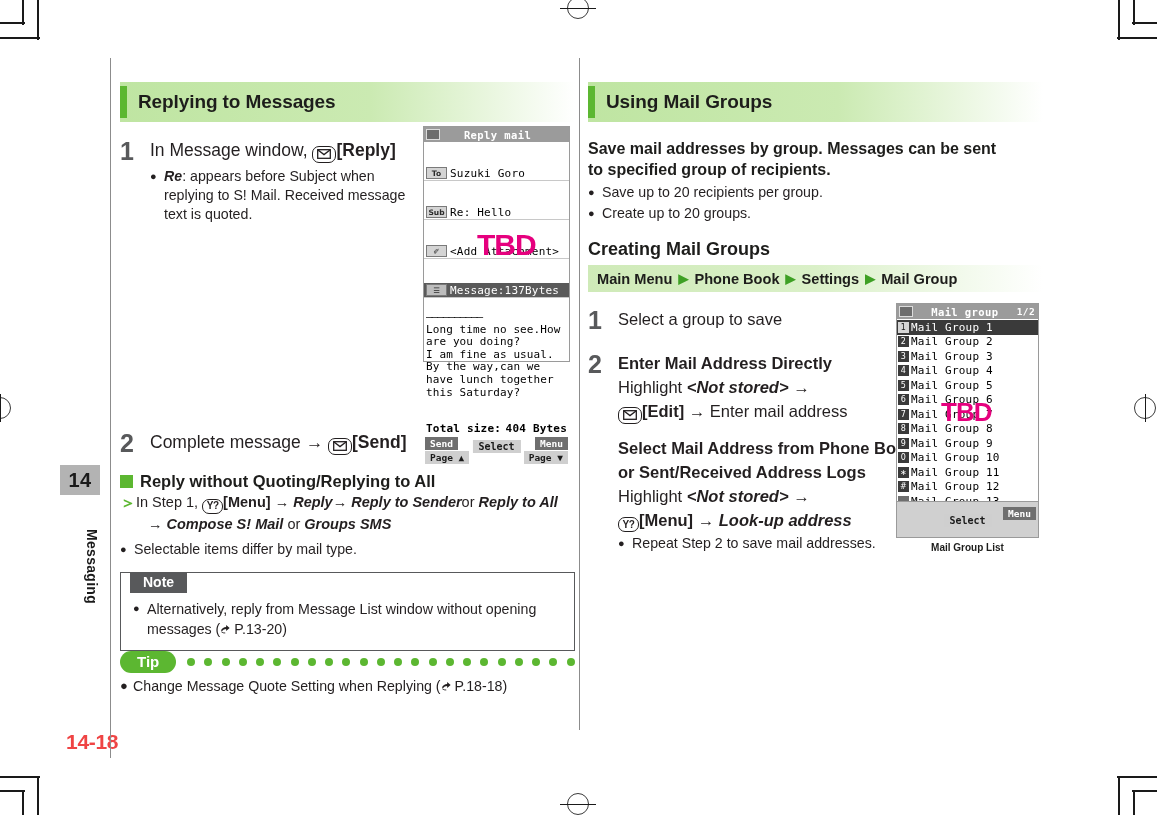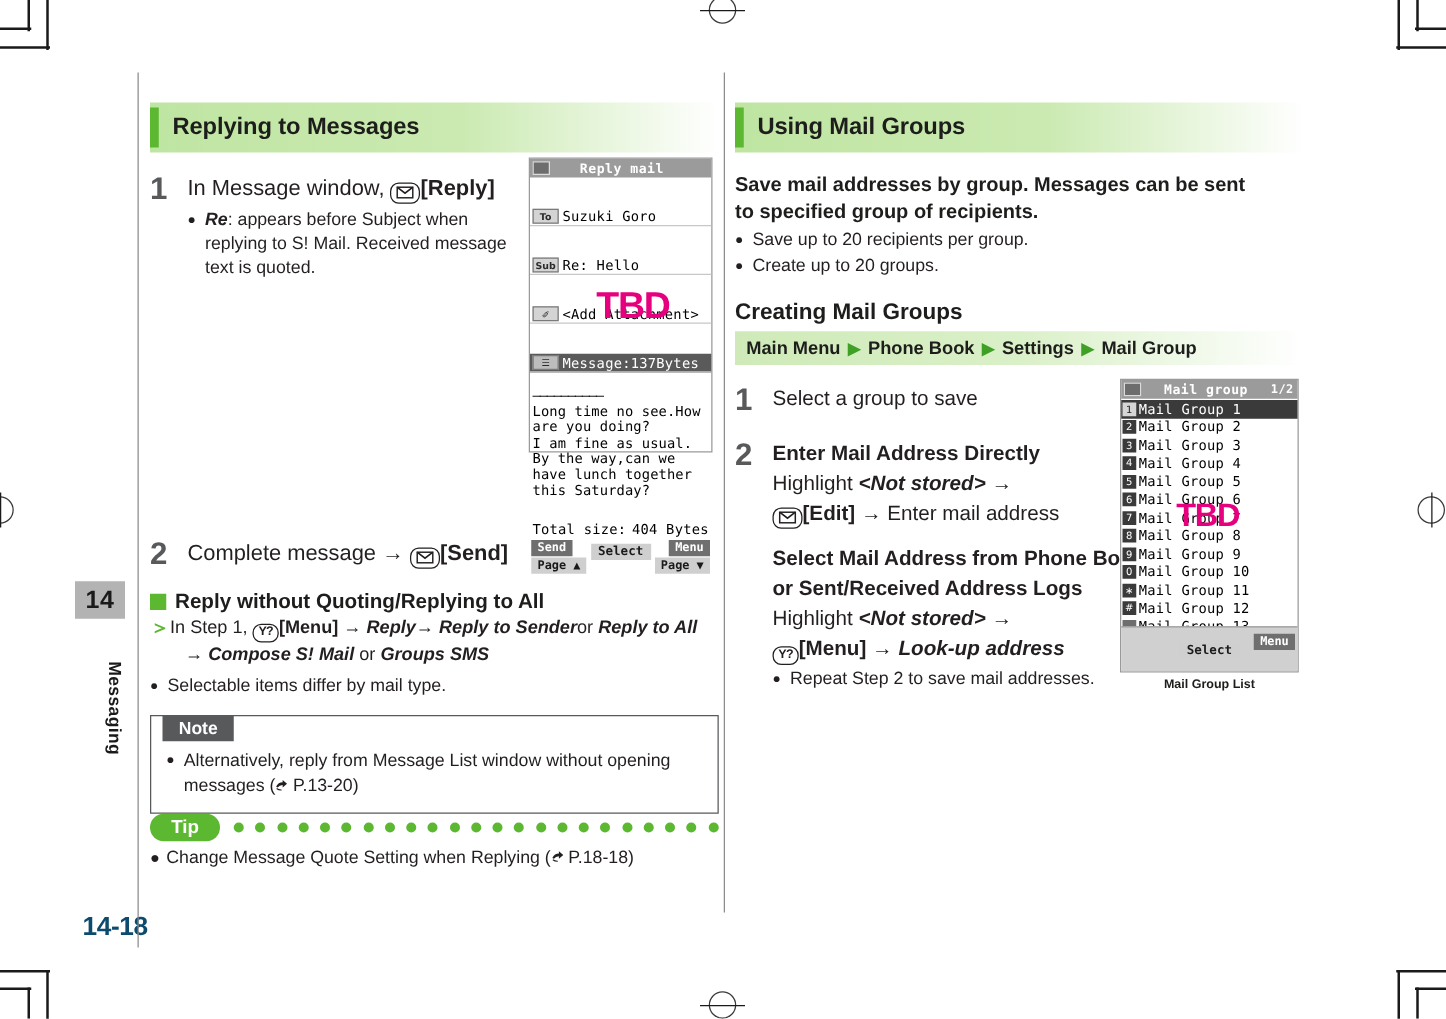--- a/index.html
+++ b/index.html
@@ -37,21 +37,21 @@
     position: absolute; left: 60px; top: 500px;
     width: 40px; height: 130px;
     display: flex; align-items: flex-start; justify-content: center;
     font-size: 14px; font-weight: bold; color: #1a1a1a;
     writing-mode: vertical-rl;
     letter-spacing: .3px;
     padding-top: 3px;
   }
   #page-number {
     position: absolute; left: 66px; top: 730px;
-    font-size: 21px; font-weight: bold; color: #0c4a6e;
+    font-size: 21px; font-weight: bold; color: #ef4444;
     letter-spacing: -.3px;
   }
   #left-rule {
     position: absolute; left: 110px; top: 58px; width: 1px; height: 700px;
     background: #8c8c8c;
   }
   #center-rule {
     position: absolute; left: 579px; top: 58px; width: 1px; height: 672px;
     background: #8c8c8c;
   }
@@ -481,21 +481,21 @@
     <div class="ph-body" style="height:118px;padding-top:13px;">
       <div style="letter-spacing:-1px;">——————————</div>
       <div>Long time no see.How</div>
       <div>are you doing?</div>
       <div>I am fine as usual.</div>
       <div>By the way,can we</div>
       <div>have lunch together</div>
       <div>this Saturday?</div>
     </div>
 
-    <div class="ph-total" style="margin-top:1px;">
+    <div class="ph-total" style="margin-top:6px;font-weight:bold;">
       <span>Total size:</span>
       <span>404 Bytes</span>
     </div>
 
     <div class="softrow" style="margin-top:2px;position:relative;">
       <span class="soft">Send</span>
       <span class="soft">Menu</span>
       <span class="softmid" style="position:absolute;left:50%;top:3px;transform:translateX(-50%);">Select</span>
     </div>
     <div class="softrow" style="margin-top:1px;">

